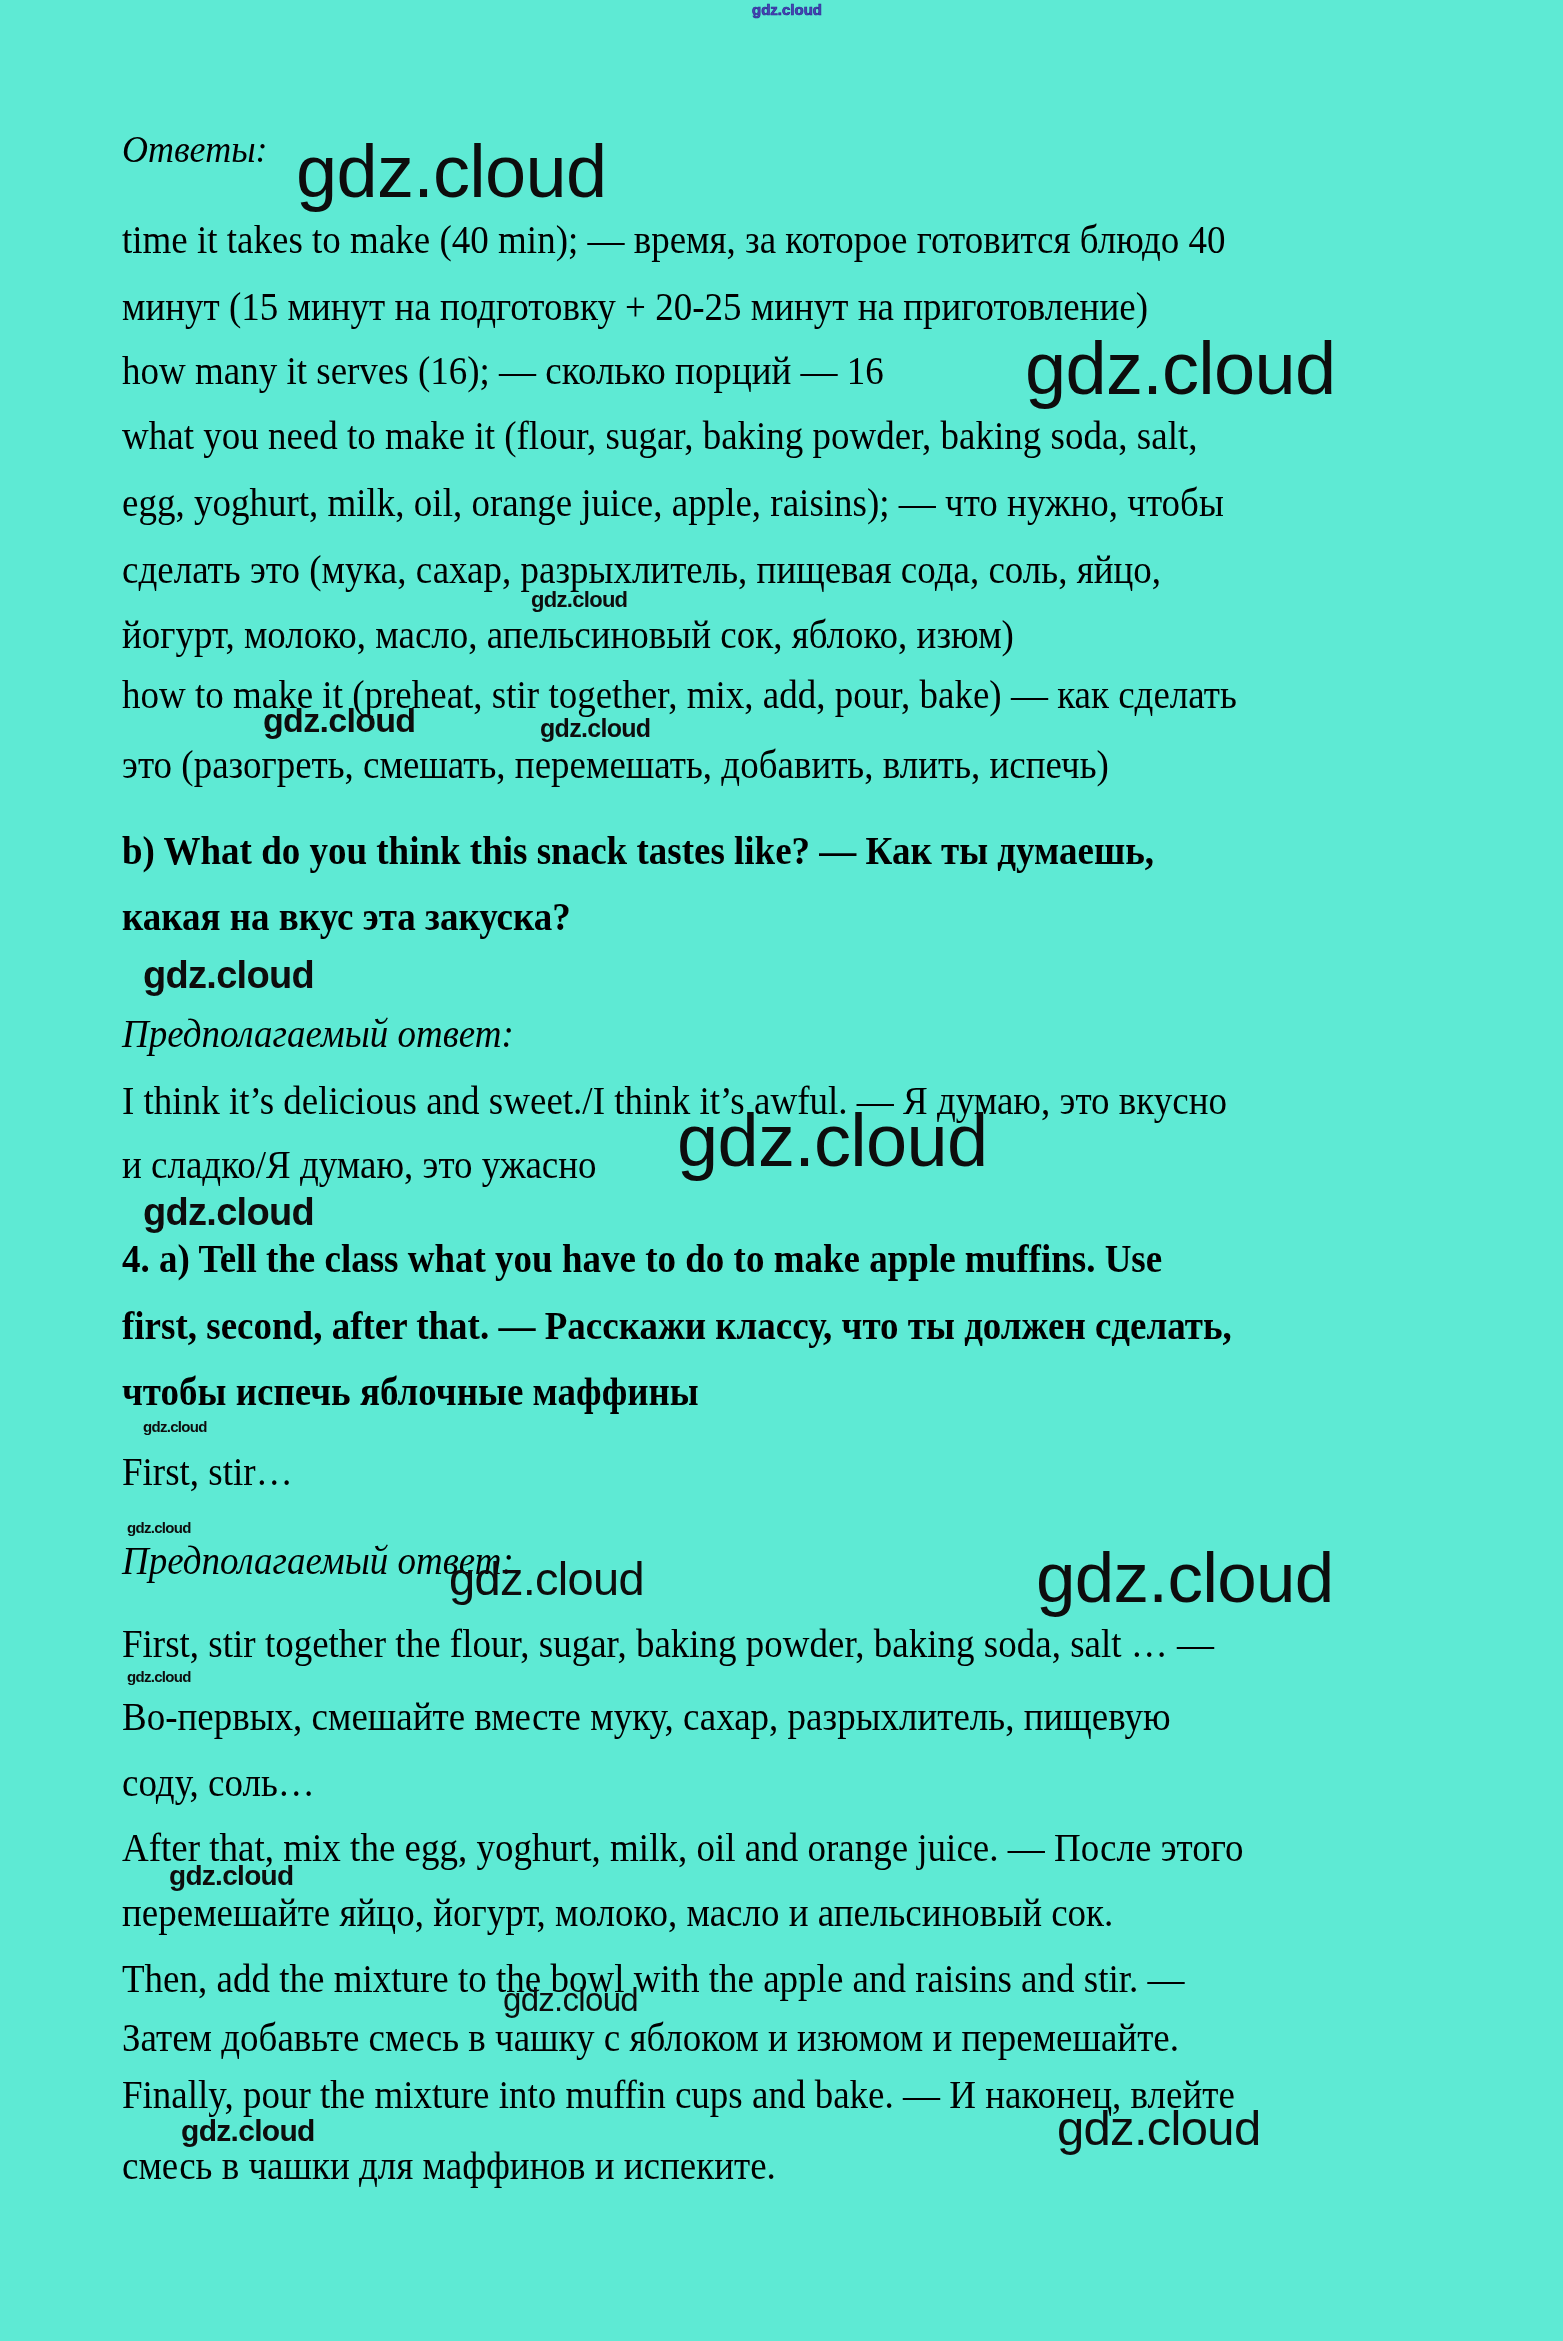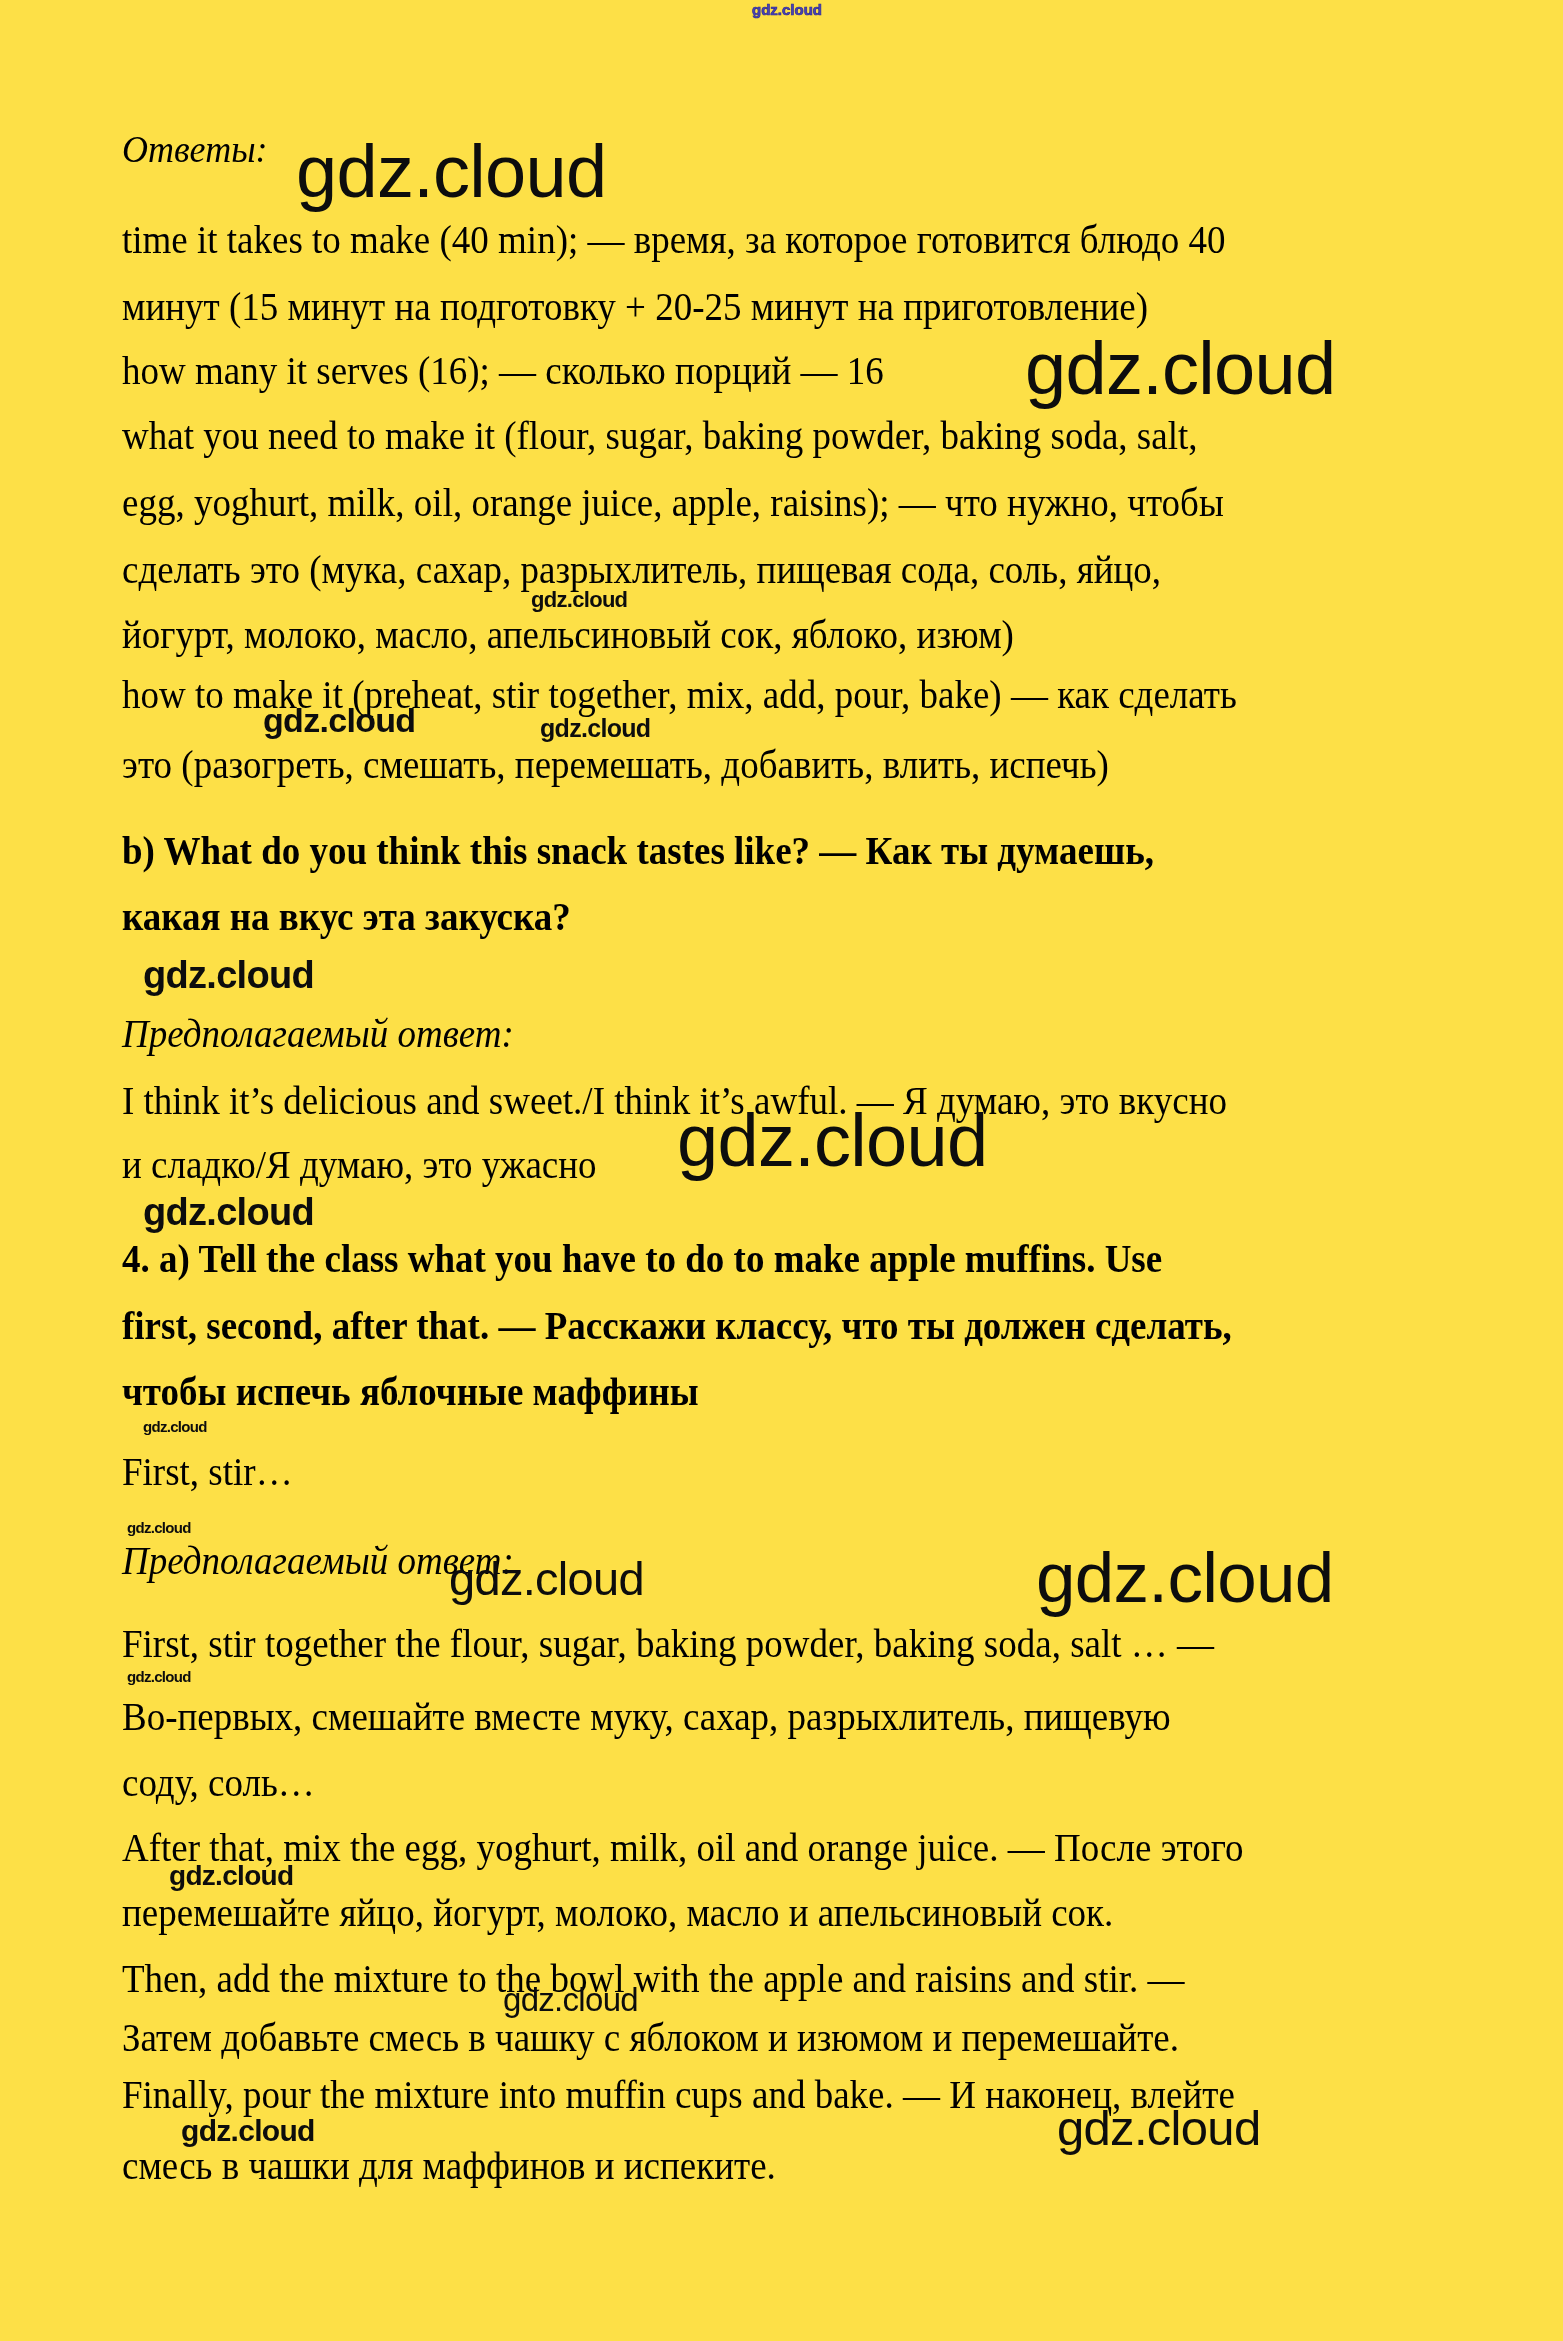--- a/index.html
+++ b/index.html
@@ -1,19 +1,19 @@
 <!DOCTYPE html>
 <html style="font-size:12px"><head>
 <meta charset="utf-8">
 <style>
   html,body{margin:0;padding:0;background:#888;}
   .page{
     position:relative;
     width:1564px;height:2342px;
-    background:#fde047;
+    background:#5eead4;
     overflow:hidden;
     font-family:"Liberation Serif","DejaVu Serif",serif;
     color:#000;
   }
   
   .t{
     position:absolute;
     font-size:37px;
     line-height:1.1;
     white-space:nowrap;

